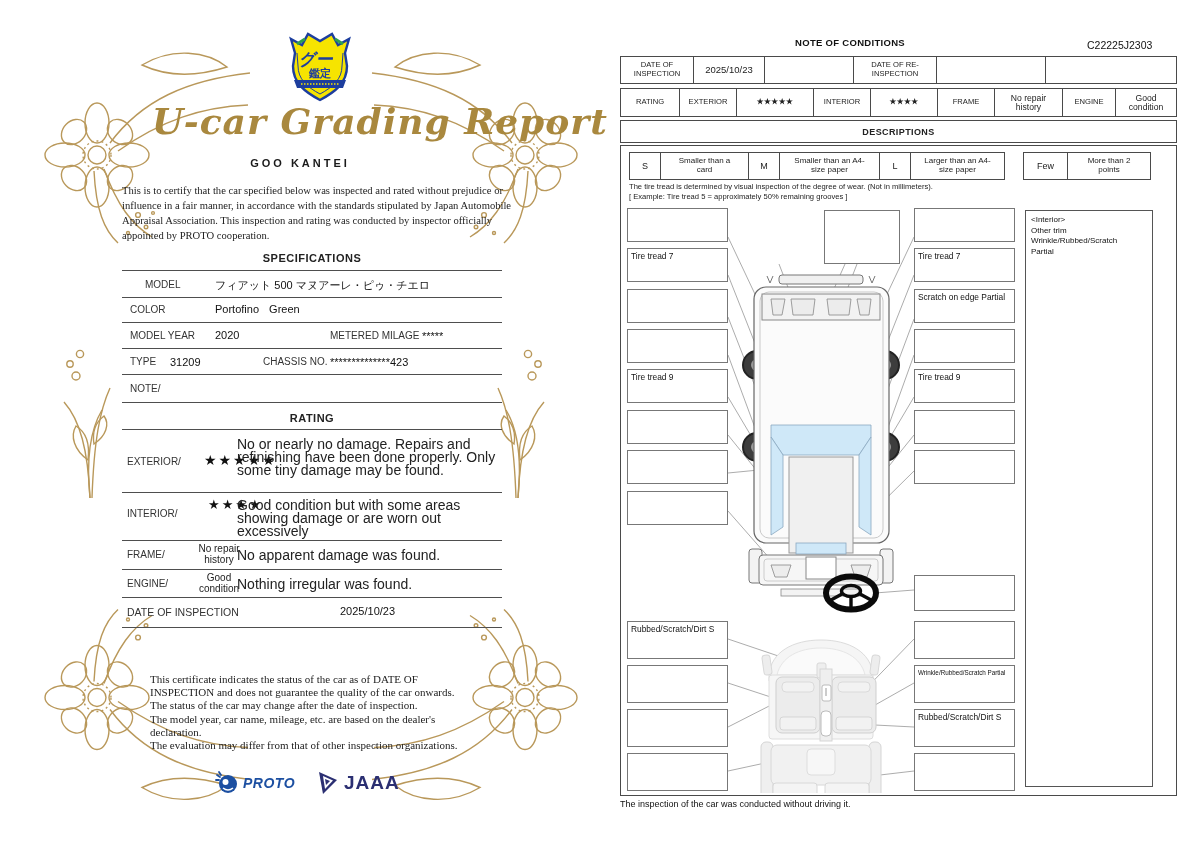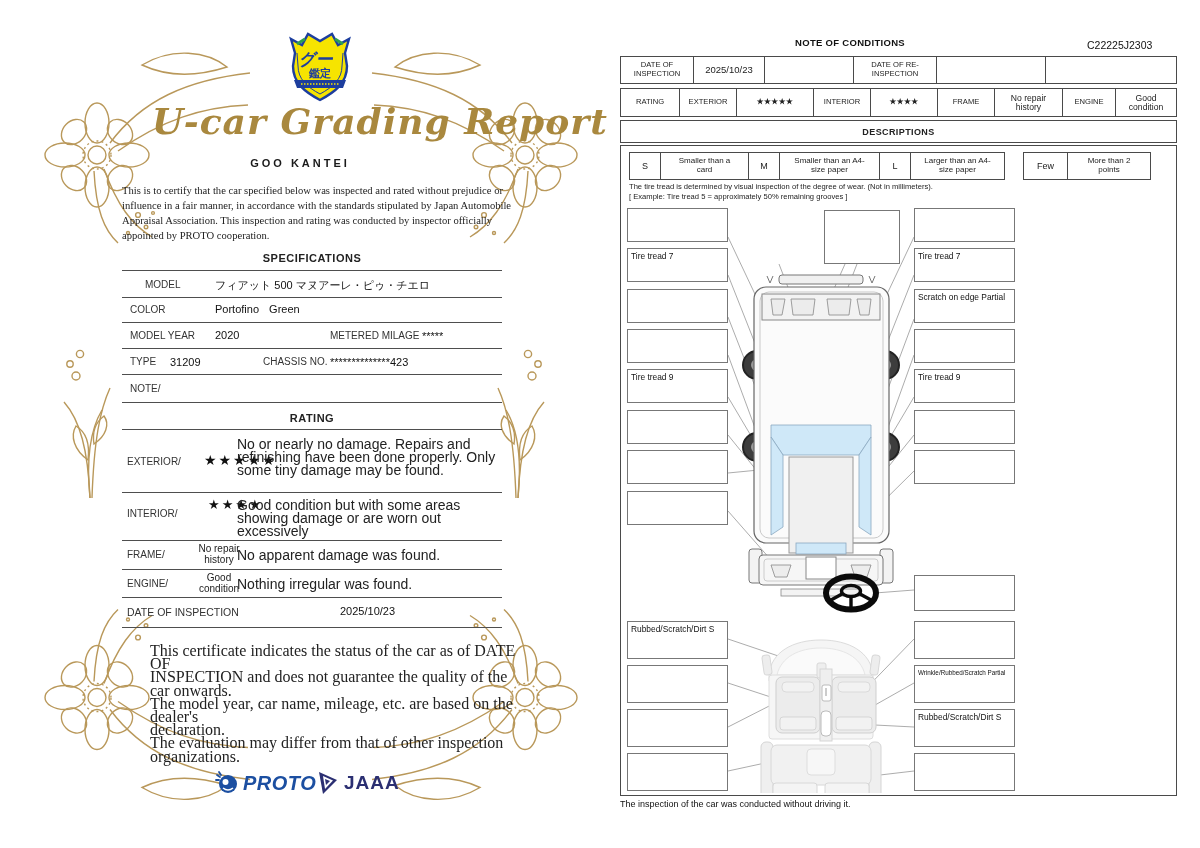--- a/index.html
+++ b/index.html
@@ -9,22 +9,22 @@
   .cert-title{font-family:"DejaVu Serif",serif;font-style:italic;font-weight:700;font-size:36px;color:#a9883e;letter-spacing:1px;white-space:nowrap;}
   .cert-sub{font-size:11px;font-weight:700;letter-spacing:3px;color:#1a1a1a;}
   .cert-intro{font-family:"Liberation Serif",serif;font-size:10.6px;line-height:15px;color:#222;}
   .sec-head{font-size:11px;font-weight:700;letter-spacing:.5px;color:#222;text-align:center;}
   .spec-row{position:absolute;left:122px;width:380px;border-bottom:1.6px solid #4e4e4e;}
   .spec-label{position:absolute;font-size:10px;color:#333;}
   .spec-value{position:absolute;font-size:11px;color:#111;}
   .stars-l{font-size:14px;letter-spacing:2px;color:#111;}
   .rate-desc{position:absolute;font-size:14px;line-height:13px;color:#222;width:264px;}
   .rate-val{position:absolute;font-size:10px;line-height:11px;text-align:center;width:62px;color:#222;}
-  .disc{font-family:"Liberation Serif",serif;font-size:16px;line-height:13.2px;color:#222;}
-  .logo-proto{font-size:20px;font-weight:700;font-style:italic;color:#1c4fa1;letter-spacing:.5px;}
+  .disc{font-family:"Liberation Serif",serif;font-size:11px;line-height:13.2px;color:#222;margin-top:29px;}
+  .logo-proto{font-size:14px;font-weight:700;font-style:italic;color:#1c4fa1;letter-spacing:.5px;}
   .logo-jaaa{font-size:19px;font-weight:700;color:#2b2f72;letter-spacing:1px;}
   
   .noc-title{font-size:9.5px;font-weight:700;color:#111;text-align:center;letter-spacing:.3px;}
   .noc-code{font-size:10.5px;color:#111;}
   .tbl{position:absolute;display:flex;border:1.5px solid #4a4a4a;background:#fff;}
   .tbl .c{border-right:1px solid #4a4a4a;display:flex;align-items:center;justify-content:center;text-align:center;font-size:7.6px;line-height:8.6px;color:#222;}
   .tbl .c:last-child{border-right:none;}
   .tbl .v{font-size:9.5px;}
   .stars-r{font-size:11.5px;letter-spacing:.5px;font-weight:700;color:#111;}
   .desc-bar{position:absolute;border:1.5px solid #4a4a4a;display:flex;align-items:center;justify-content:center;font-size:9px;font-weight:700;letter-spacing:.4px;}
@@ -220,20 +220,21 @@
     </div>
     <div class="spec-row" style="top:597px;height:30px;">
       <div class="spec-label" style="left:5px;top:9px;font-size:10.5px;">DATE OF INSPECTION</div>
       <div class="spec-value" style="left:218px;top:8px;">2025/10/23</div>
     </div>
   </div>
 
   <div class="abs disc" style="left:150px;top:644px;width:370px;">
     <div>This certificate indicates the status of the car as of DATE OF</div>
     <div>INSPECTION and does not guarantee the quality of the car onwards.</div>
+    <div>The status of the car may change after the date of inspection.</div>
     <div>The model year, car name, mileage, etc. are based on the dealer's</div>
     <div>declaration.</div>
     <div>The evaluation may differ from that of other inspection organizations.</div>
   </div>
 
   <div class="abs" style="left:213px;top:770px;display:flex;align-items:center;gap:4px;">
     <svg width="26" height="26" viewBox="0 0 26 26">
       <path d="M4,5 L7,7 M3,10 L6,10 M6,2 L8,5" stroke="#1c4fa1" stroke-width="1.8" stroke-linecap="round"></path>
       <circle cx="15" cy="14" r="9" fill="#1c4fa1"></circle>
       <circle cx="12.5" cy="12" r="3" fill="#fff"></circle>
@@ -428,17 +429,23 @@
       <div class="abox" style="left:6px;top:424px;width:101px;height:38px;">Rubbed/Scratch/Dirt S</div>
       <div class="abox" style="left:6px;top:468px;width:101px;height:38px;"></div>
       <div class="abox" style="left:6px;top:512px;width:101px;height:38px;"></div>
       <div class="abox" style="left:6px;top:556px;width:101px;height:38px;"></div>
 
       <div class="abox" style="left:293px;top:424px;width:101px;height:38px;"></div>
       <div class="abox small" style="left:293px;top:468px;width:101px;height:38px;">Wrinkle/Rubbed/Scratch Partial</div>
       <div class="abox" style="left:293px;top:512px;width:101px;height:38px;">Rubbed/Scratch/Dirt S</div>
       <div class="abox" style="left:293px;top:556px;width:101px;height:38px;"></div>
 
+      <div class="int-panel" style="left:404px;top:13px;width:128px;height:577px;">
+        <div>&lt;Interior&gt;</div>
+        <div>Other trim</div>
+        <div>Wrinkle/Rubbed/Scratch</div>
+        <div>Partial</div>
+      </div>
     </div>
   </div>
 
   <div class="abs foot-note" style="left:20px;top:799px;">The inspection of the car was conducted without driving it.</div>
 </div>
 
 </body></html>

